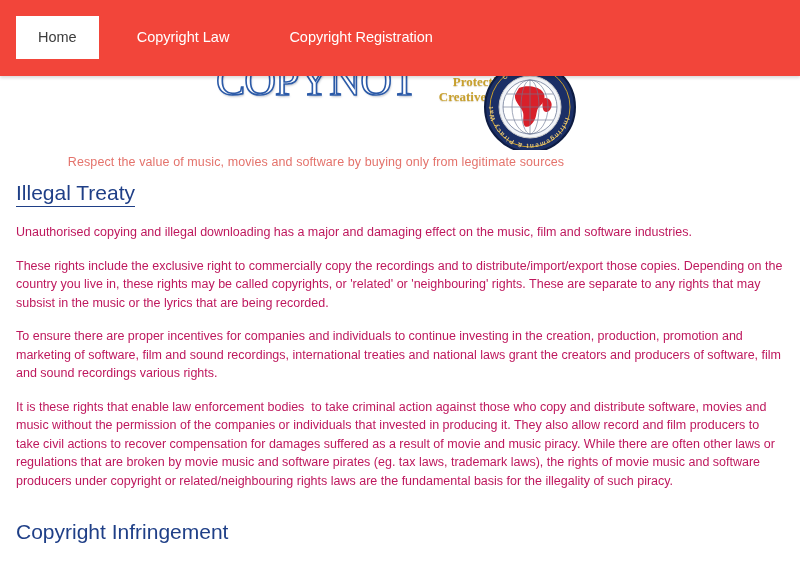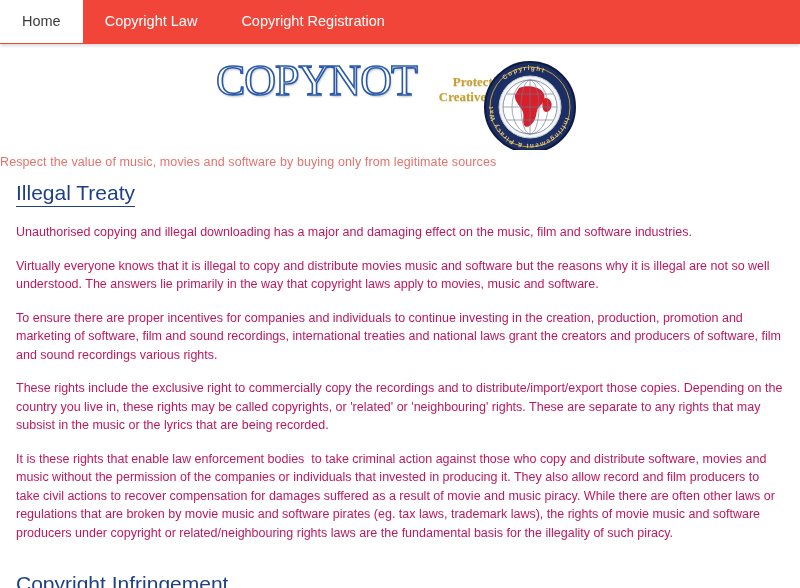--- a/index.html
+++ b/index.html
@@ -69,44 +69,45 @@
     height: 98px;
   }
   .emblem svg { display: block; }
 
   
   .respect-line {
     position: absolute;
     left: 0;
     top: 155px;
     width: 632px;
-    text-align: left;
+    text-align: center;
     font-size: 12.5px;
     color: #e4736c;
     letter-spacing: .1px;
     z-index: 2;
   }
 
   
   .navbar {
     position: absolute;
     top: 0;
     left: 0;
     width: 800px;
     background: #f2453a;
     z-index: 5;
     box-shadow: 0 2px 3px rgba(0,0,0,.14);
     padding-bottom: 1px;
   }
   .nav-list {
     list-style: none;
-    margin: 0;
+    margin: 16px;
     padding: 0;
     display: flex;
     flex-wrap: wrap;
+    gap: 16px;
   }
   .nav-item {
     color: #ffffff;
     font-size: 14.5px;
     line-height: 1;
     padding: 14px 22px 14px 22px;
     cursor: pointer;
     white-space: nowrap;
     user-select: none;
   }
@@ -208,23 +209,22 @@
       <li class="nav-item">Copyright Registration</li>
     </ul>
 </nav>
 
 <main class="content">
 
   <h1 class="section-title">Illegal Treaty</h1>
 
   <div id="section1-paragraphs">
       <p class="body-text">Unauthorised copying and illegal downloading has a major and damaging effect on the music, film and software industries.</p>
-      <p class="body-text">Virtually everyone knows that it is illegal to copy and distribute movies music and software but the reasons why it is illegal are not so well understood. The answers lie primarily in the way that copyright laws apply to movies, music and software.</p>
+      <p class="body-text">These rights include the exclusive right to commercially copy the recordings and to distribute/import/export those copies. Depending on the country you live in, these rights may be called copyrights, or 'related' or 'neighbouring' rights. These are separate to any rights that may subsist in the music or the lyrics that are being recorded.</p>
       <p class="body-text">To ensure there are proper incentives for companies and individuals to continue investing in the creation, production, promotion and marketing of software, film and sound recordings, international treaties and national laws grant the creators and producers of software, film and sound recordings various rights.</p>
-      <p class="body-text">These rights include the exclusive right to commercially copy the recordings and to distribute/import/export those copies. Depending on the country you live in, these rights may be called copyrights, or 'related' or 'neighbouring' rights. These are separate to any rights that may subsist in the music or the lyrics that are being recorded.</p>
       <p class="body-text">It is these rights that enable law enforcement bodies  to take criminal action against those who copy and distribute software, movies and music without the permission of the companies or individuals that invested in producing it. They also allow record and film producers to take civil actions to recover compensation for damages suffered as a result of movie and music piracy. While there are often other laws or regulations that are broken by movie music and software pirates (eg. tax laws, trademark laws), the rights of movie music and software producers under copyright or related/neighbouring rights laws are the fundamental basis for the illegality of such piracy.</p>
     </div>
 
   <div class="block-gap"></div>
 
   <h1 class="section-title no-rule">Copyright Infringement</h1>
 
   
 </main>
 

